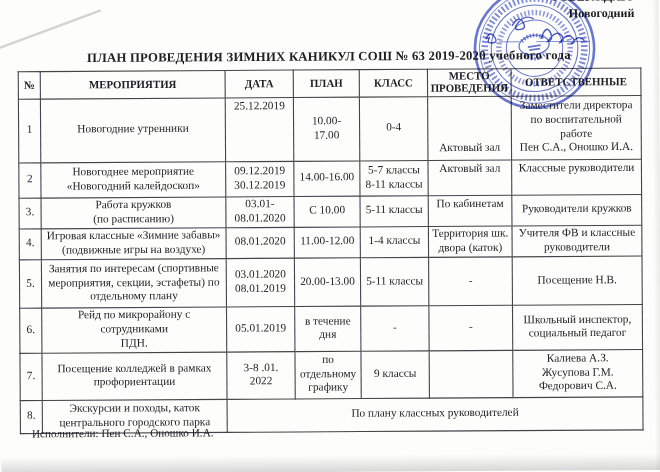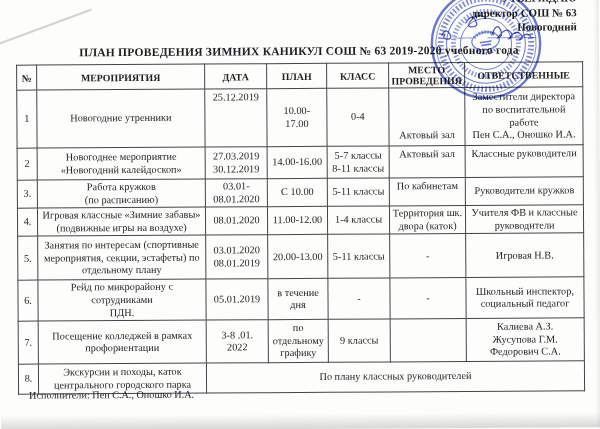--- a/index.html
+++ b/index.html
@@ -54,21 +54,20 @@
 </style>
 </head>
 <body>
 
 <div class="page">
 
   <div class="crease"></div>
 
   <div class="approval">
     <div>УТВЕРЖДАЮ</div>
-    <div>директор СОШ № 63</div>
     <div>Новогодний</div>
   </div>
 
   <div class="title">ПЛАН ПРОВЕДЕНИЯ ЗИМНИХ КАНИКУЛ  СОШ № 63 2019-2020 учебного года</div>
 
   <table class="doc">
     <colgroup>
       <col style="width:20px">
         <col style="width:168px">
         <col style="width:62px">
@@ -100,21 +99,21 @@
         <td class="va-b">Актовый зал</td>
         <td>Заместители директора
 по воспитательной
 работе
 Пен С.А., Оношко И.А.</td>
       </tr>
       <tr class="r2">
         <td>2</td>
         <td class="cell-event">Новогоднее мероприятие
 «Новогодний калейдоскоп»</td>
-        <td>27.03.2019
+        <td>09.12.2019
 30.12.2019</td>
         <td>14.00-16.00</td>
         <td>5-7 классы
 8-11 классы</td>
         <td class="va-t">Актовый зал</td>
         <td class="va-t">Классные руководители</td>
       </tr>
       <tr class="r3">
         <td>3.</td>
         <td class="cell-event">Работа кружков
@@ -141,21 +140,21 @@
       <tr class="r5">
         <td>5.</td>
         <td class="cell-event">Занятия по интересам (спортивные
 мероприятия, секции, эстафеты) по
 отдельному плану</td>
         <td>03.01.2020
 08.01.2019</td>
         <td>20.00-13.00</td>
         <td>5-11 классы</td>
         <td>-</td>
-        <td>Игровая Н.В.</td>
+        <td>Посещение Н.В.</td>
       </tr>
       <tr class="r6">
         <td>6.</td>
         <td class="cell-event">Рейд по микрорайону с сотрудниками
 ПДН.</td>
         <td>05.01.2019</td>
         <td>в течение
 дня</td>
         <td>-</td>
         <td>-</td>

